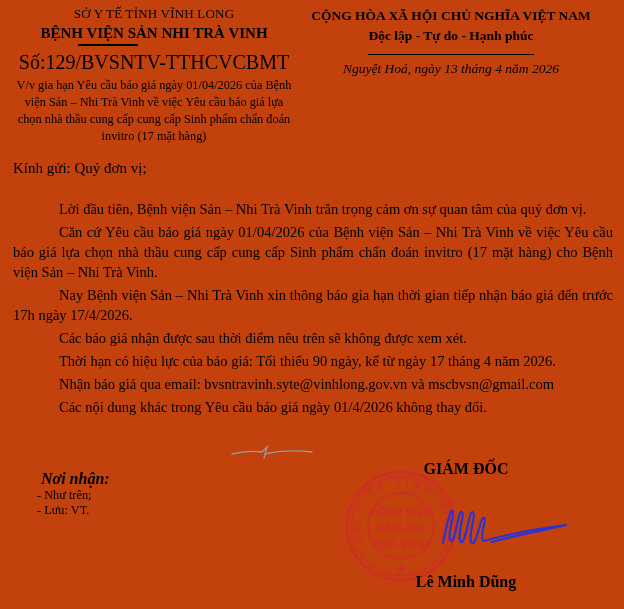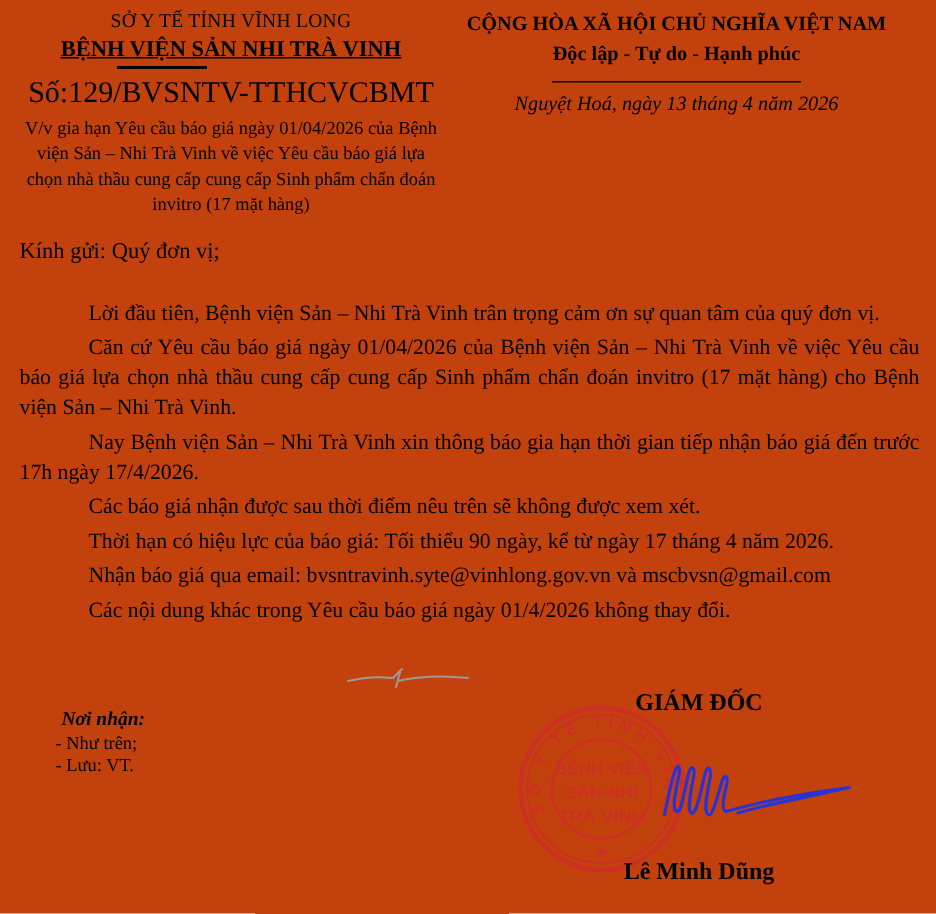--- a/index.html
+++ b/index.html
@@ -3,38 +3,38 @@
 <meta charset="utf-8">
 <style>
   html,body { margin:0; padding:0; background:#ffffff; }
   .page {
     position:relative; width:624px; height:609px; background:#c2410c;
     font-family:"Liberation Serif", serif; color:#000; overflow:hidden;
   }
   
   .hl { position:absolute; left:8px; top:6px; width:292px; text-align:center; }
   .dept { font-size:13px; letter-spacing:.2px; }
-  .org  { font-size:15px; font-weight:bold; margin-top:3px;text-decoration:underline; }
+  .org  { font-size:15px; font-weight:bold; margin-top:3px; }
   .org-rule { width:60px; height:1.5px; background:#000; margin:2px 0 0 70px; }
   .doc-no { font-size:20px; text-align:center; margin-top:5px; }
   .subject { font-size:12.3px; line-height:17px; margin:3px auto 0; width:282px; }
   
   .hr { position:absolute; left:296px; top:8px; width:310px; text-align:center; }
   .nat { font-size:13.5px; font-weight:bold; white-space:nowrap; }
   .motto { font-size:13.5px; font-weight:bold; margin-top:4px; }
   .motto span { border-bottom:1.5px solid #000; padding-bottom:11px; }
   .date { font-size:13.5px; font-style:italic; margin-top:17px; }
   
   .docbody { position:absolute; left:13px; top:160px; width:600px; }
   .salutation { font-size:15px; margin:0 60px 22px 0; }
   .docbody p { margin:0 0 3px 0; font-size:14.5px; line-height:20px;
                text-align:justify; text-indent:46px; }
   
   .recipients { position:absolute; left:37px; top:471px; font-size:12.3px; line-height:15px; }
-  .rec-label { font-size:13px; font-weight:bold; font-style:italic; margin:0 0 2px 4px; }
+  .rec-label { font-size:16px; font-weight:bold; font-style:italic; margin:0 0 2px 4px; }
   .sig-title { position:absolute; left:396px; top:460px; width:140px; text-align:center;
                font-weight:bold; font-size:16px; }
   .signer { position:absolute; left:386px; top:573px; width:160px; text-align:center;
             font-weight:bold; font-size:16px; }
   .seal { position:absolute; left:345px; top:470px; opacity:.92; }
   .seal text { font-family:"Liberation Sans", sans-serif; font-weight:bold; }
   .sig-ink { position:absolute; left:440px; top:503px; }
   .flourish { position:absolute; left:230px; top:444px; }
 </style>
 </head>

